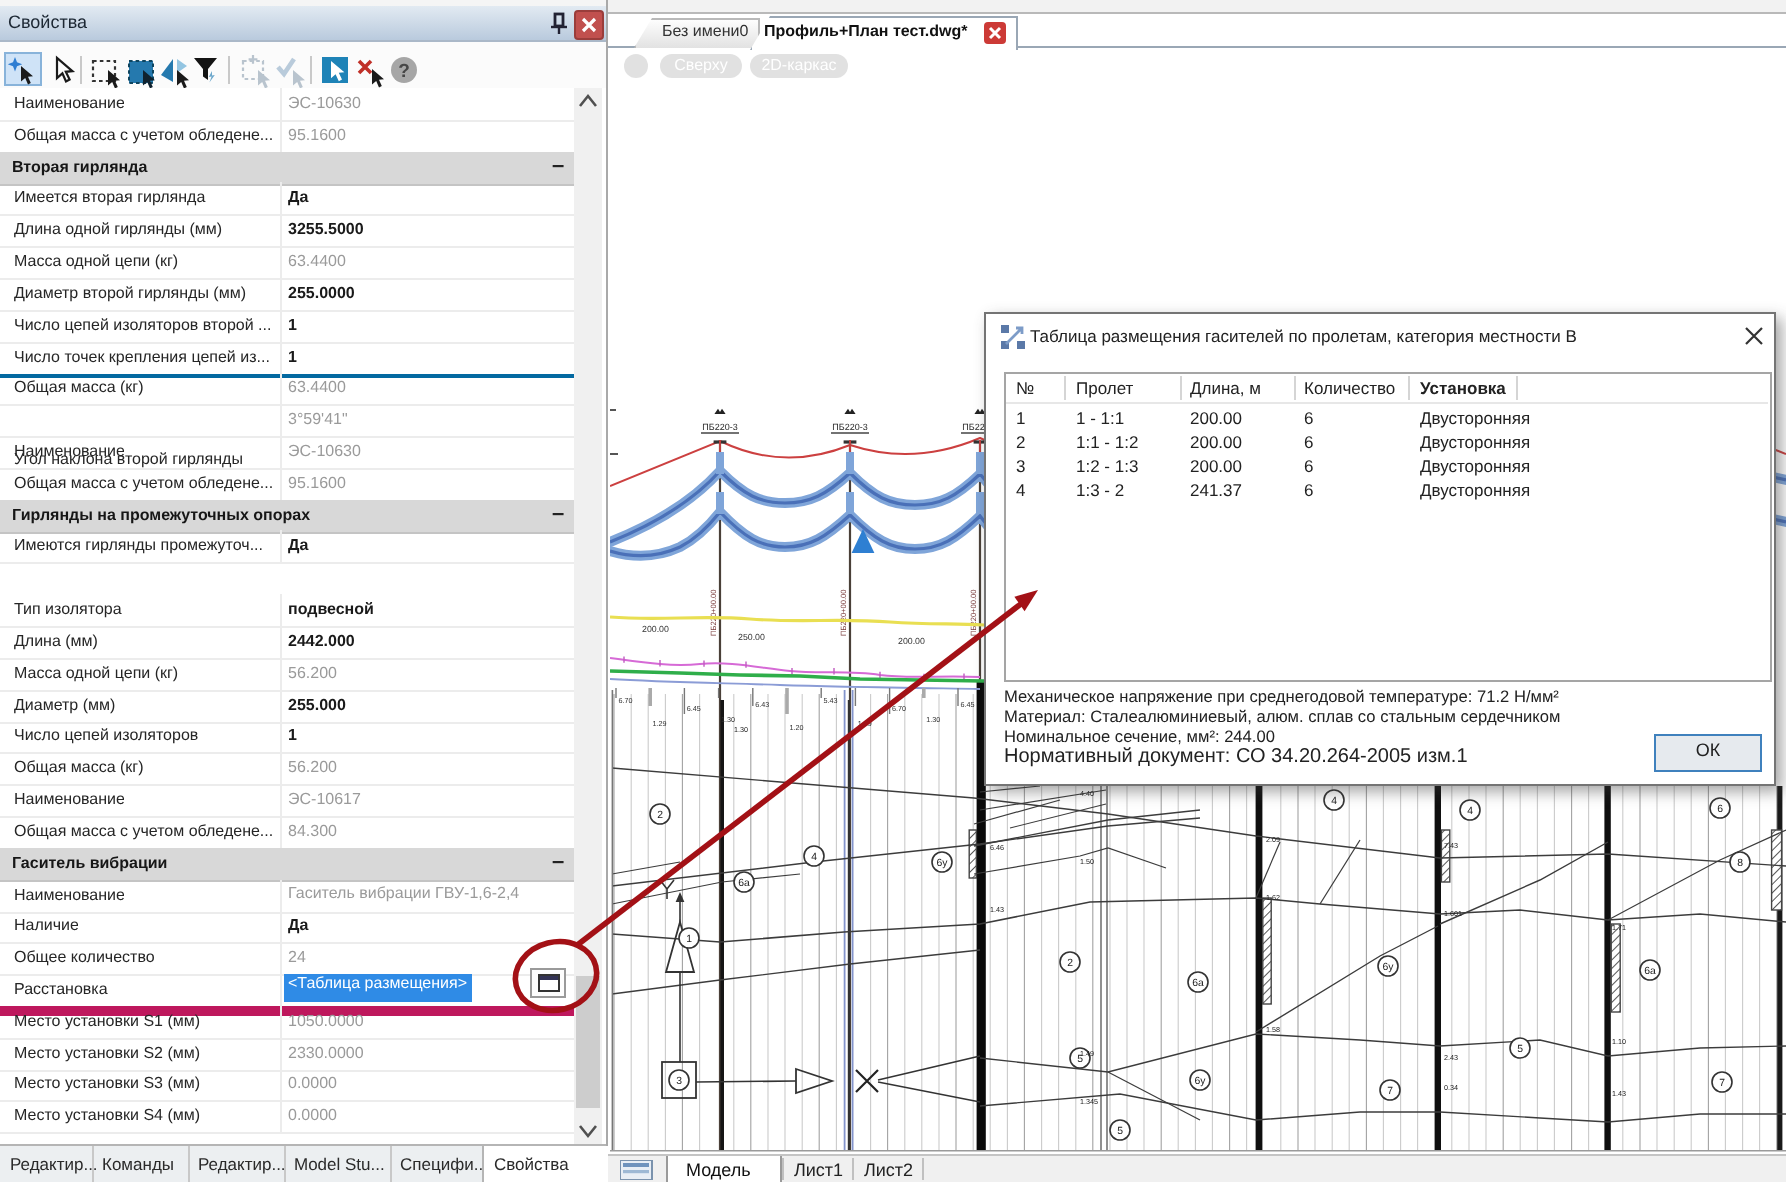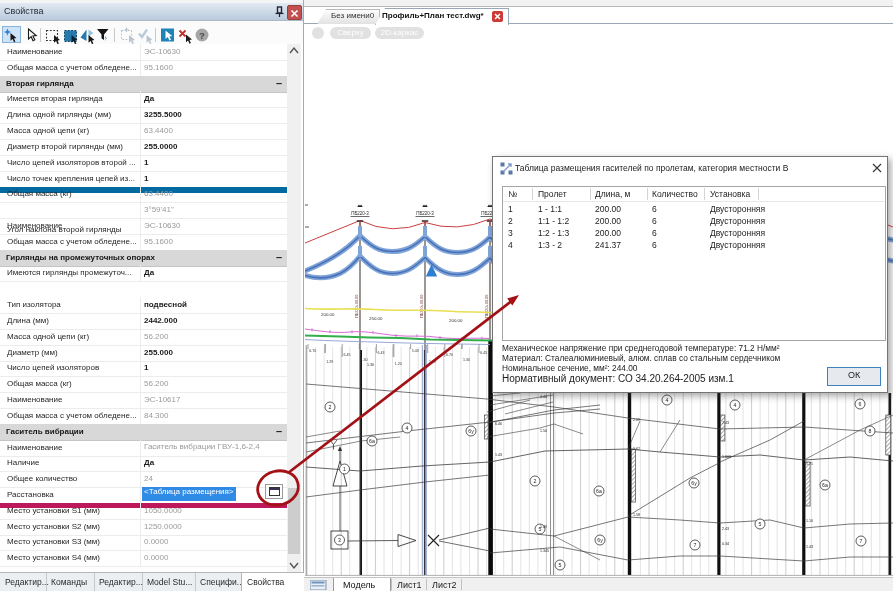--- a/index.html
+++ b/index.html
@@ -104,21 +104,21 @@
 <div class="abs" style="left:0;top:95px;width:287px;height:16px;border-bottom:1px solid #ececec;">
         <div class="abs txt" style="left:7px;top:2.5px;color:#262626;max-width:131px;overflow:hidden;">Диаметр второй гирлянды (мм)</div>
         <div class="abs" style="left:140px;top:0;width:1px;height:16px;background:#ececec;"></div>
         <div class="abs txt" style="left:144px;top:3px;color:#1a1a1a;font-weight:bold;">255.0000</div>
       </div>
 <div class="abs" style="left:0;top:111px;width:287px;height:16px;border-bottom:1px solid #ececec;">
         <div class="abs txt" style="left:7px;top:2.5px;color:#262626;max-width:131px;overflow:hidden;">Число цепей изоляторов второй ...</div>
         <div class="abs" style="left:140px;top:0;width:1px;height:16px;background:#ececec;"></div>
         <div class="abs txt" style="left:144px;top:3px;color:#1a1a1a;font-weight:bold;">1</div>
       </div>
-<div class="abs" style="left:0;top:127px;width:287px;height:16px;border-bottom:6px solid #0369a1;">
+<div class="abs" style="left:0;top:127px;width:287px;height:16px;border-bottom:2px solid #0369a1;">
         <div class="abs txt" style="left:7px;top:2.5px;color:#262626;max-width:131px;overflow:hidden;">Число точек крепления цепей из...</div>
         <div class="abs" style="left:140px;top:0;width:1px;height:16px;background:#ececec;"></div>
         <div class="abs txt" style="left:144px;top:3px;color:#1a1a1a;font-weight:bold;">1</div>
       </div>
 <div class="abs" style="left:0;top:142px;width:287px;height:16px;border-bottom:1px solid #ececec;">
         <div class="abs txt" style="left:7px;top:2.5px;color:#262626;max-width:131px;overflow:hidden;">Общая масса (кг)</div>
         <div class="abs" style="left:140px;top:0;width:1px;height:16px;background:#ececec;"></div>
         <div class="abs txt" style="left:144px;top:3px;color:#9a9a9a;font-weight:normal;">63.4400</div>
       </div>
 <div class="abs" style="left:0;top:158px;width:287px;height:16px;border-bottom:1px solid #ececec;">
@@ -215,21 +215,21 @@
         </div>
       </div>
 <div class="abs" style="left:0;top:459px;width:287px;height:16px;border-bottom:1px solid #ececec;">
         <div class="abs txt" style="left:7px;top:2.5px;color:#262626;max-width:131px;overflow:hidden;">Место установки S1 (мм)</div>
         <div class="abs" style="left:140px;top:0;width:1px;height:16px;background:#ececec;"></div>
         <div class="abs txt" style="left:144px;top:3px;color:#9a9a9a;font-weight:normal;">1050.0000</div>
       </div>
 <div class="abs" style="left:0;top:475px;width:287px;height:16px;border-bottom:1px solid #ececec;">
         <div class="abs txt" style="left:7px;top:2.5px;color:#262626;max-width:131px;overflow:hidden;">Место установки S2 (мм)</div>
         <div class="abs" style="left:140px;top:0;width:1px;height:16px;background:#ececec;"></div>
-        <div class="abs txt" style="left:144px;top:3px;color:#9a9a9a;font-weight:normal;">1250.0000</div>
+        <div class="abs txt" style="left:144px;top:3px;color:#9a9a9a;font-weight:normal;">2330.0000</div>
       </div>
 <div class="abs" style="left:0;top:490px;width:287px;height:16px;border-bottom:1px solid #ececec;">
         <div class="abs txt" style="left:7px;top:2.5px;color:#262626;max-width:131px;overflow:hidden;">Место установки S3 (мм)</div>
         <div class="abs" style="left:140px;top:0;width:1px;height:16px;background:#ececec;"></div>
         <div class="abs txt" style="left:144px;top:3px;color:#9a9a9a;font-weight:normal;">0.0000</div>
       </div>
 <div class="abs" style="left:0;top:506px;width:287px;height:16px;border-bottom:1px solid #ececec;">
         <div class="abs txt" style="left:7px;top:2.5px;color:#262626;max-width:131px;overflow:hidden;">Место установки S4 (мм)</div>
         <div class="abs" style="left:140px;top:0;width:1px;height:16px;background:#ececec;"></div>
         <div class="abs txt" style="left:144px;top:3px;color:#9a9a9a;font-weight:normal;">0.0000</div>
@@ -674,21 +674,21 @@
 <div class="abs" style="left:29px;top:1px;width:1px;height:12px;background:#d5d5d5;"></div>
 <div class="abs" style="left:87px;top:1px;width:1px;height:12px;background:#d5d5d5;"></div>
 <div class="abs" style="left:144px;top:1px;width:1px;height:12px;background:#d5d5d5;"></div>
 <div class="abs" style="left:201px;top:1px;width:1px;height:12px;background:#d5d5d5;"></div>
 <div class="abs" style="left:255px;top:1px;width:1px;height:12px;background:#d5d5d5;"></div>
 <div class="abs" style="left:0;top:13.5px;width:381px;height:1px;background:#e7e7e7;"></div>
 <div class="abs txt" style="left:5px;top:2px;color:#222;">№</div>
 <div class="abs txt" style="left:35px;top:2px;color:#222;">Пролет</div>
 <div class="abs txt" style="left:92px;top:2px;color:#222;">Длина, м</div>
 <div class="abs txt" style="left:149px;top:2px;color:#222;">Количество</div>
-<div class="abs txt" style="left:207px;top:2px;color:#222;">Установка</div>
+<div class="abs txt" style="left:207px;top:2px;color:#222;font-weight:bold;">Установка</div>
 <div class="abs txt" style="left:5px;top:17px;color:#222;">1</div>
 <div class="abs txt" style="left:35px;top:17px;color:#222;">1 - 1:1</div>
 <div class="abs txt" style="left:92px;top:17px;color:#222;">200.00</div>
 <div class="abs txt" style="left:149px;top:17px;color:#222;">6</div>
 <div class="abs txt" style="left:207px;top:17px;color:#222;">Двусторонняя</div>
 <div class="abs txt" style="left:5px;top:29px;color:#222;">2</div>
 <div class="abs txt" style="left:35px;top:29px;color:#222;">1:1 - 1:2</div>
 <div class="abs txt" style="left:92px;top:29px;color:#222;">200.00</div>
 <div class="abs txt" style="left:149px;top:29px;color:#222;">6</div>
 <div class="abs txt" style="left:207px;top:29px;color:#222;">Двусторонняя</div>

